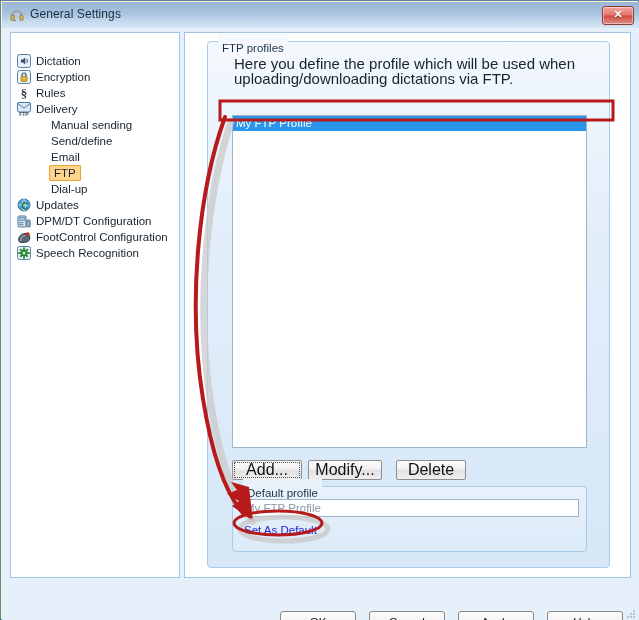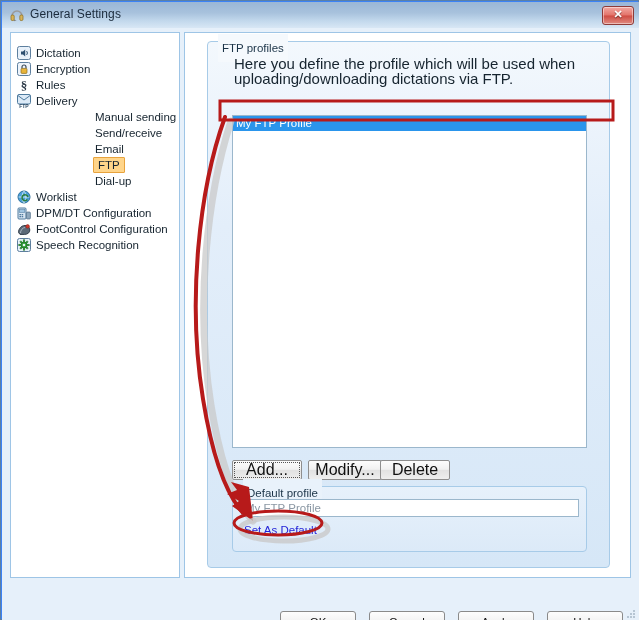--- a/index.html
+++ b/index.html
@@ -10,21 +10,21 @@
     font-family: "Liberation Sans", sans-serif;
   }
 
   
   #window {
     position: absolute;
     left: 0; top: 0;
     width: 639px; height: 620px;
     box-sizing: border-box;
     border: 1px solid #5a7fa8;
-    background: #3b82f6;
+    background: #fef9c3;
   }
 
   
   #titlebar {
     position: absolute;
     left: 1px; top: 1px;
     width: 637px; height: 26px;
     background: linear-gradient(to bottom, #9ab6d6 0%, #a8c2dd 42%, #c2d8ec 72%, #d8e7f5 100%);
     border-bottom: 1px solid #b9cfe4;
   }
@@ -87,21 +87,21 @@
     color: #16242f;
     white-space: nowrap;
     cursor: default;
   }
   .tree-item .ti-icon {
     position: absolute;
     left: 6px; top: 1px;
     width: 14px; height: 14px;
   }
   .tree-item .ti-label { position: absolute; left: 25px; top: 0; }
-  .tree-item.child .ti-label { left: 40px; margin-left: 44px; }
+  .tree-item.child .ti-label { left: 40px; }
   .tree-item.selected .ti-label {
     left: 38px;
     padding: 0 4px;
     background: #ffd58a;
     border: 1px solid #e8a33d;
     line-height: 14px;
     border-radius: 1px;
     box-sizing: border-box;
   }
 
@@ -188,21 +188,21 @@
   }
   .btn.focused::after {
     content: "";
     position: absolute;
     left: 1px; top: 1px; right: 1px; bottom: 1px;
     border: 1px dotted #555;
   }
 
   #btn-add    { left: 24px;  top: 418px; width: 70px; }
   #btn-modify { left: 100px; top: 418px; width: 74px; }
-  #btn-delete { left: 172px; top: 418px; width: 70px; }
+  #btn-delete { left: 188px; top: 418px; width: 70px; }
 
   #default-group {
     left: 24px; top: 444px;
     width: 355px; height: 66px;
     background: linear-gradient(to bottom, #e7f1fb 0%, #dceaf8 100%);
   }
   #default-group > .gb-title { background: #e9f2fb; }
 
   #default-value {
     position: absolute;
@@ -277,21 +277,21 @@
     </span>
     <span id="title-text">General Settings</span>
     <div id="close-button">
       <span class="x">✕</span>
     </div>
   </div>
 
   <div id="client">
 
     <div id="tree-panel">
-      <div id="tree-items" style="padding-top:12px">
+      <div id="tree-items" style="padding-top:20px">
           <div class="tree-item">
             <span class="ti-icon"><svg width="14" height="14" viewBox="0 0 14 14">
                 <rect x="0.5" y="0.5" width="13" height="13" rx="2" fill="#e8f1fa" stroke="#5d7f9e"></rect>
                 <path d="M4 5.5 L6 5.5 L8.2 3.6 L8.2 10.4 L6 8.5 L4 8.5 Z" fill="#2c4f70"></path>
                 <path d="M9.4 5 A2.6 2.6 0 0 1 9.4 9" fill="none" stroke="#2c4f70" stroke-width="1"></path>
               </svg></span>
             <span class="ti-label">Dictation</span>
           </div>
           <div class="tree-item">
             <span class="ti-icon"><svg width="14" height="14" viewBox="0 0 14 14">
@@ -312,38 +312,38 @@
                 <rect x="0.5" y="0.5" width="13" height="9.5" rx="1.5" fill="#dceaf7" stroke="#4f7b9e"></rect>
                 <path d="M1 1.6 L7 6 L13 1.6" fill="none" stroke="#4f7b9e" stroke-width="1"></path>
                 <text x="7" y="13.6" font-family="Liberation Sans, sans-serif" font-size="5" font-weight="bold" fill="#2b4a66" text-anchor="middle">FTP</text>
               </svg></span>
             <span class="ti-label">Delivery</span>
           </div>
           <div class="tree-item child">
             <span class="ti-label">Manual sending</span>
           </div>
           <div class="tree-item child">
-            <span class="ti-label">Send/receive</span>
+            <span class="ti-label">Send/define</span>
           </div>
           <div class="tree-item child">
             <span class="ti-label">Email</span>
           </div>
           <div class="tree-item child selected">
             <span class="ti-label">FTP</span>
           </div>
           <div class="tree-item child">
             <span class="ti-label">Dial-up</span>
           </div>
           <div class="tree-item">
             <span class="ti-icon"><svg width="14" height="14" viewBox="0 0 14 14">
                 <circle cx="7" cy="7" r="6" fill="#4a9fd8" stroke="#2a6f9e"></circle>
                 <path d="M1.6 7 H12.4 M7 1.2 C4.4 4, 4.4 10, 7 12.8 M7 1.2 C9.6 4, 9.6 10, 7 12.8" fill="none" stroke="#d9edf9" stroke-width=".9"></path>
                 <path d="M10.4 9.6 a3 3 0 1 1 .6-2.4" fill="none" stroke="#2f7f3f" stroke-width="1.6"></path>
               </svg></span>
-            <span class="ti-label">Worklist</span>
+            <span class="ti-label">Updates</span>
           </div>
           <div class="tree-item">
             <span class="ti-icon"><svg width="14" height="14" viewBox="0 0 14 14">
                 <rect x="1" y="2" width="8" height="11" rx="1" fill="#d9e6f2" stroke="#4f7b9e"></rect>
                 <rect x="2.2" y="3.4" width="5.6" height="3.2" fill="#9fc4e0" stroke="#4f7b9e" stroke-width=".5"></rect>
                 <g fill="#4f7b9e">
                   <rect x="2.4" y="8" width="1.6" height="1.3"></rect>
                   <rect x="4.6" y="8" width="1.6" height="1.3"></rect>
                   <rect x="2.4" y="10" width="1.6" height="1.3"></rect>
                   <rect x="4.6" y="10" width="1.6" height="1.3"></rect>

